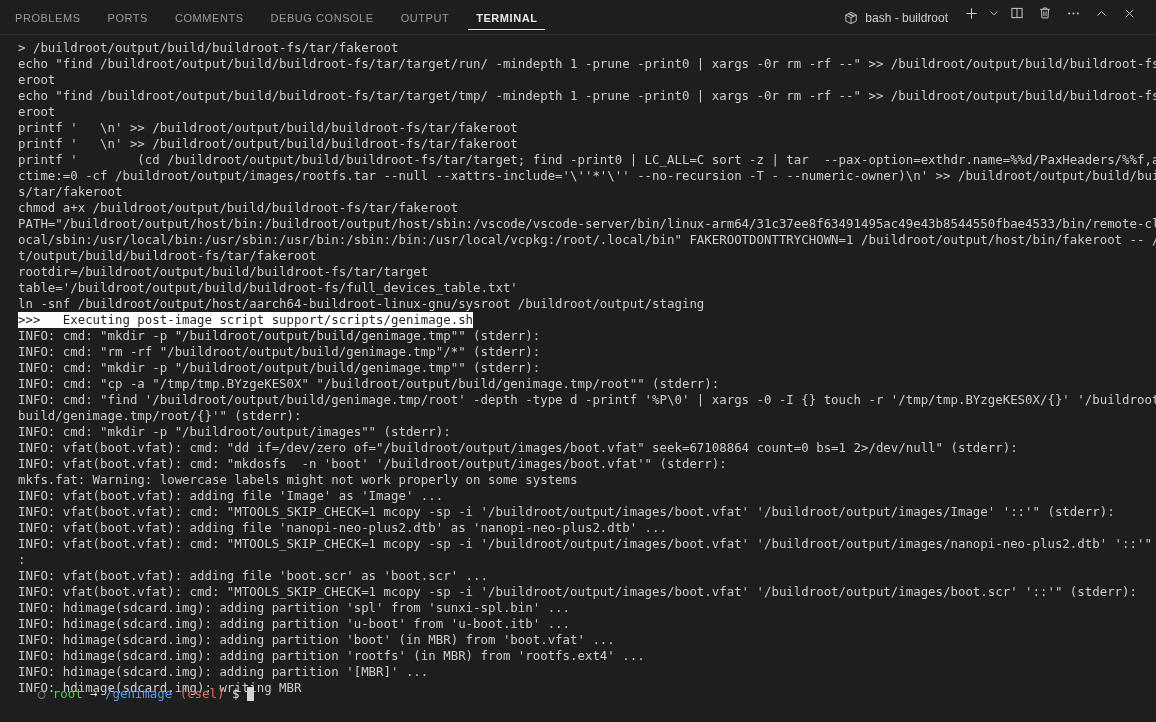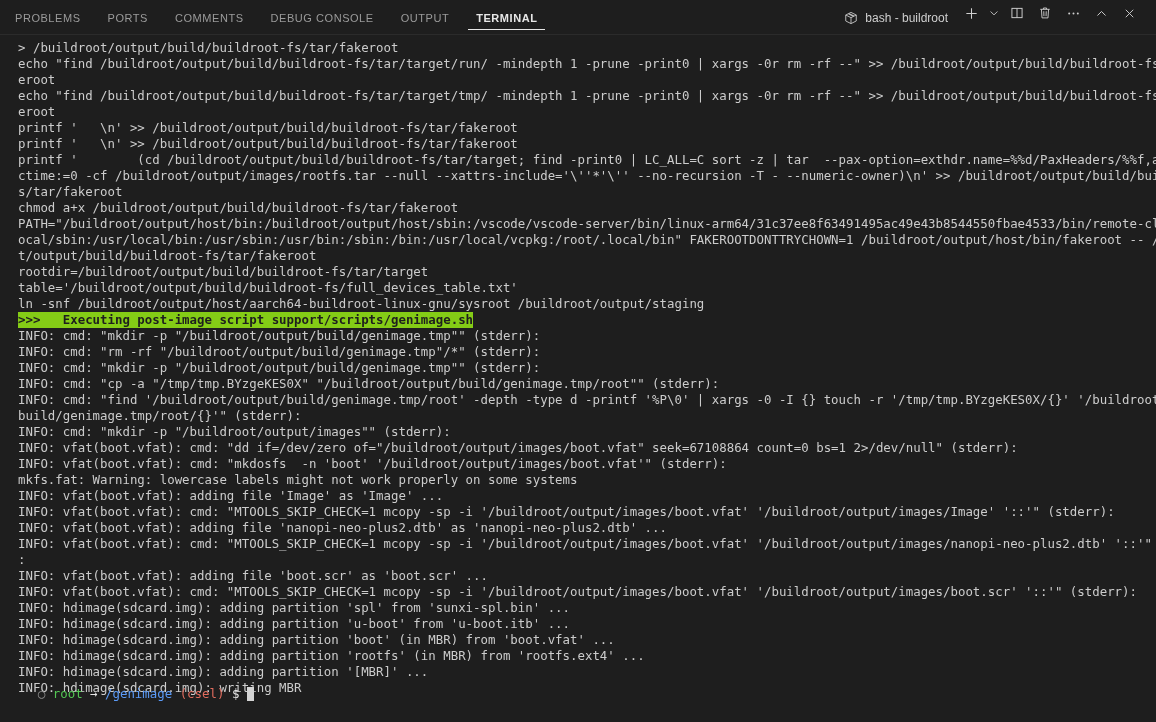--- a/index.html
+++ b/index.html
@@ -106,25 +106,24 @@
     line-height: 16px;
     white-space: pre;
     color: #cccccc;
     padding-left: 18px;
   }
   .term-lines .ln {
     height: 16px;
     white-space: pre;
   }
   .term-lines .ln.sel {
-    background: #84cc16;
+    background: #ffffff;
     color: #1e1e1e;
     display: inline-block;
     width: auto;
-    font-weight: bold;
   }
   .sel-wrap { height: 16px; }
 
   
   .prompt-row {
     position: absolute;
     left: 0;
     bottom: 4px;
     width: 100%;
     font-family: "DejaVu Sans Mono", monospace;

